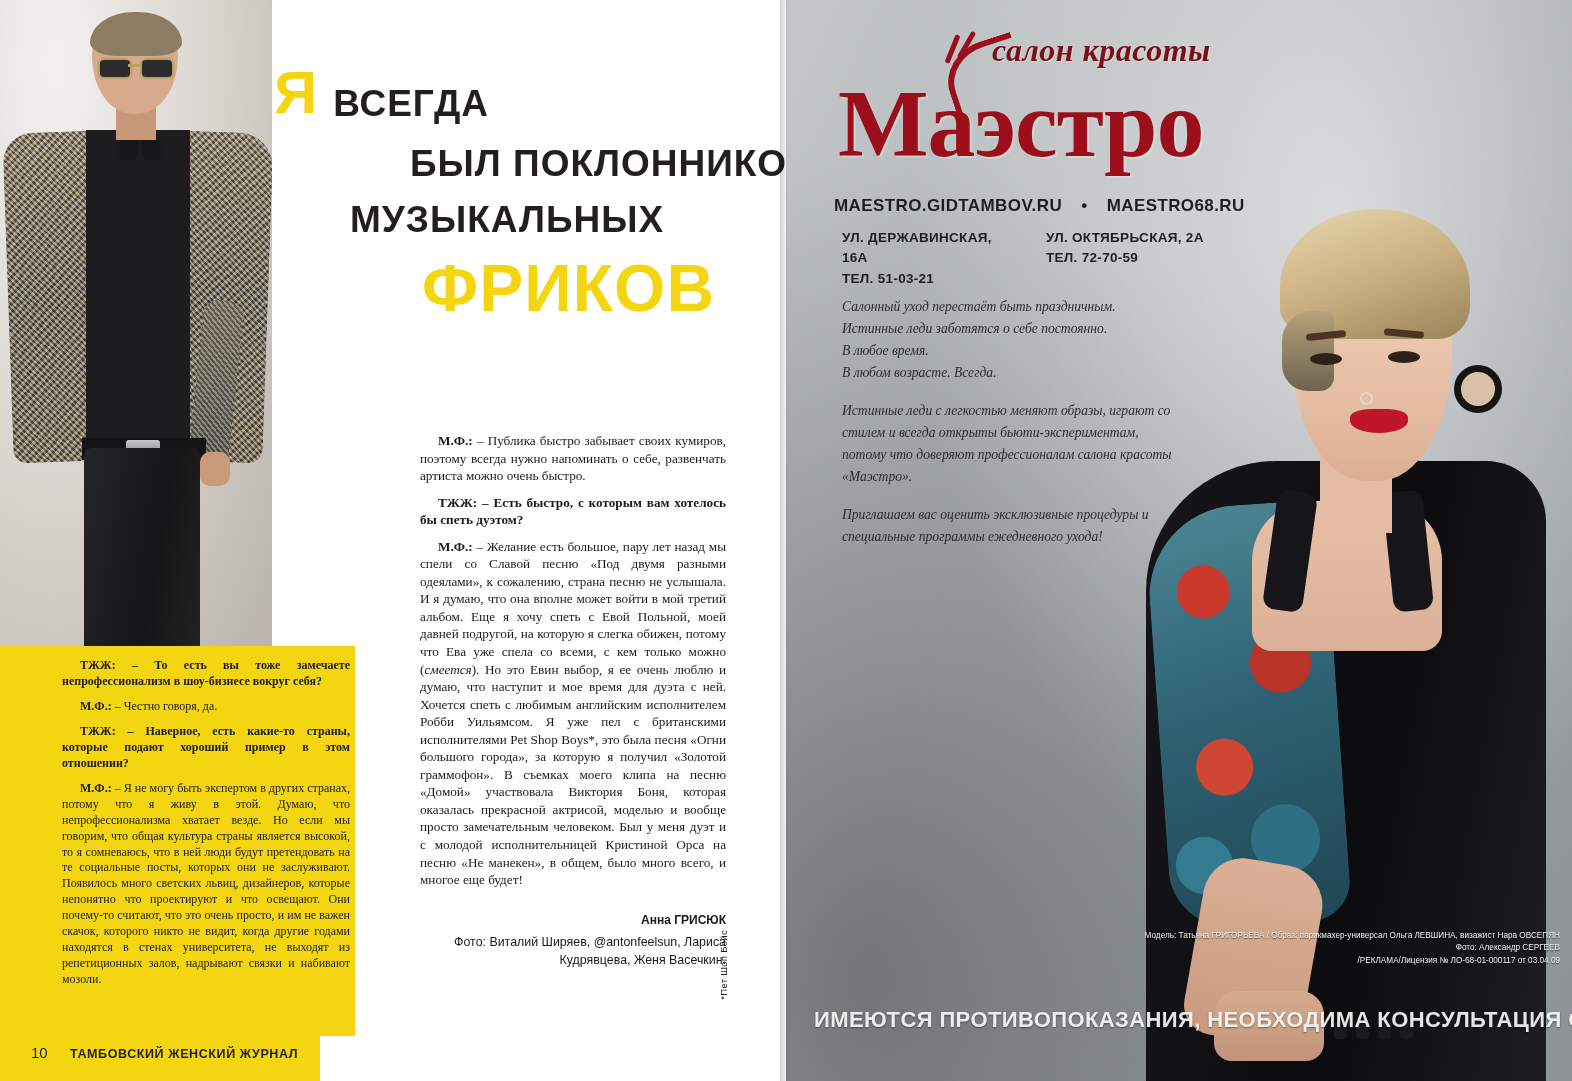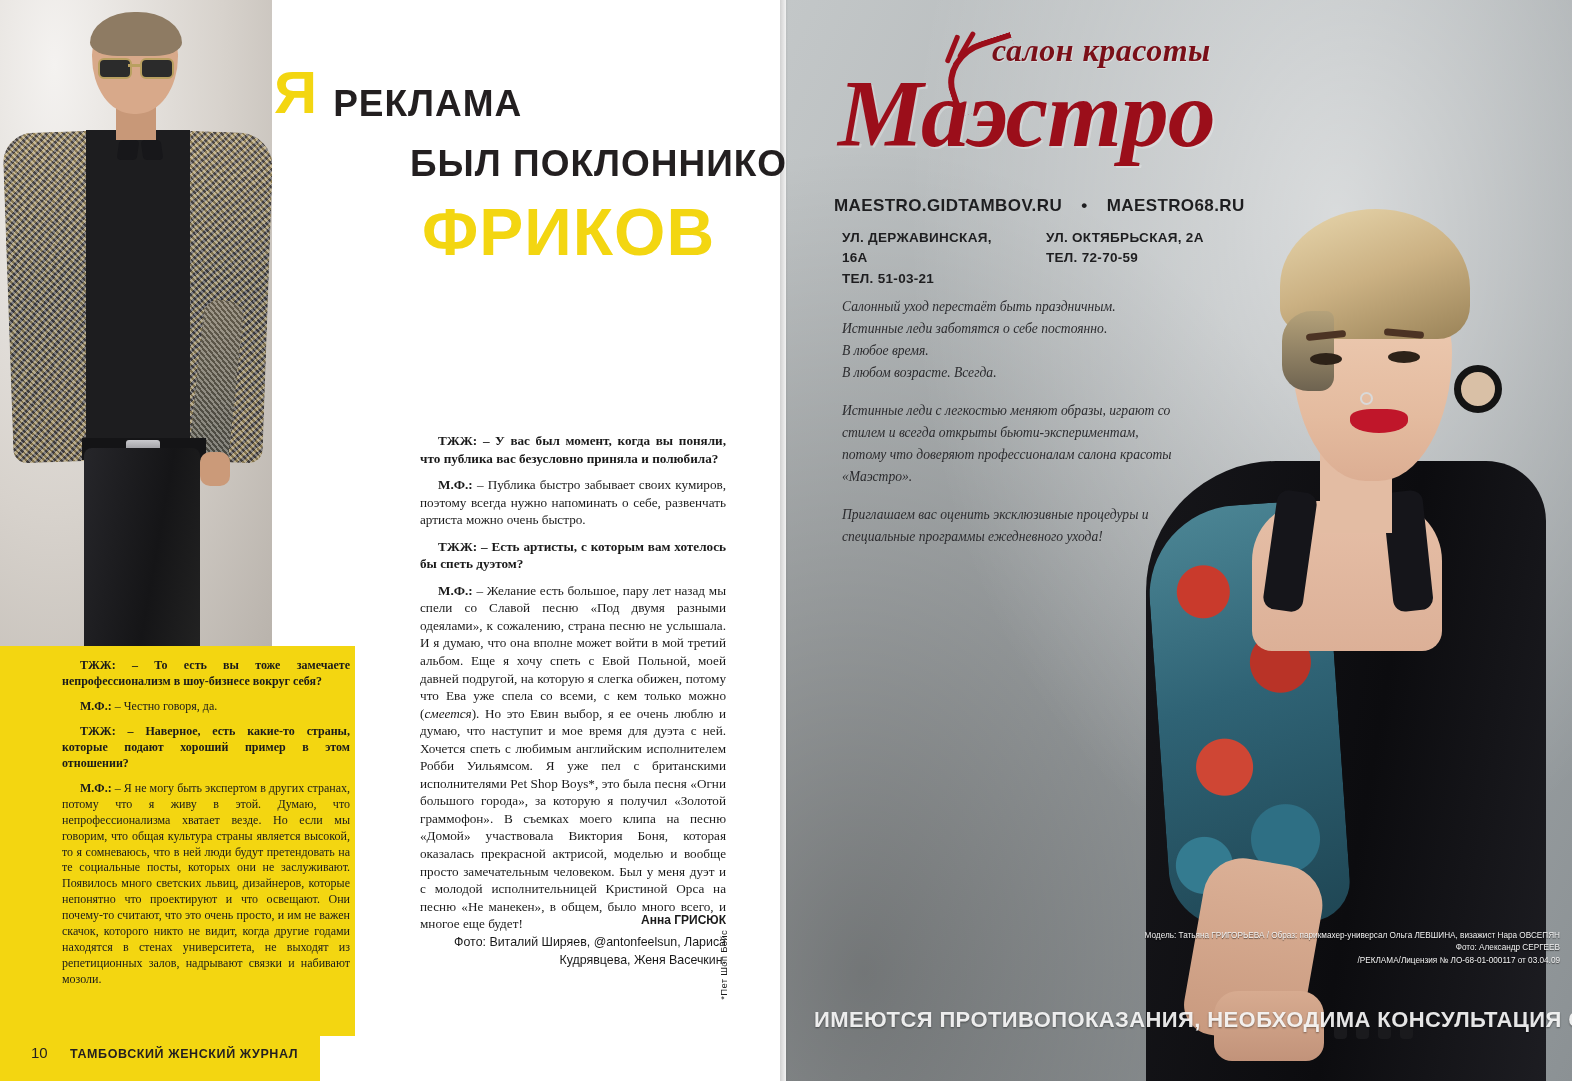--- a/index.html
+++ b/index.html
@@ -382,23 +382,22 @@
     font-family: "Liberation Serif", serif;
     font-style: italic;
     font-weight: bold;
     font-size: 32px;
     color: #7a0f18;
     letter-spacing: .5px;
     text-shadow: 1px 1px 0 rgba(255,255,255,.35);
   }
   .logo .maestro {
     position: absolute;
-    left: 10px; top: 42px;
+    left: 10px; top: 52px;
     font-family: "Liberation Serif", serif;
-    font-style: italic;
     font-weight: bold;
     font-size: 96px;
     color: #9b0e1a;
     letter-spacing: -1px;
     text-shadow: 2px 2px 0 rgba(255,255,255,.25);
   }
   .logo .swoosh {
     position: absolute; left: 118px; top: 26px;
     width: 70px; height: 60px;
     border-left: 6px solid #9b0e1a;
@@ -512,37 +511,37 @@
       <div class="trousers"></div>
       <div class="hand"></div>
     </div>
 
     <div class="yellow-box"></div>
     <div class="yellow-strip-bottom"></div>
 
     <div class="headline">
       <div class="row1">
         <span class="ln ya">Я</span>
-        <span class="ln l1">РЕКЛАМА</span>
+        <span class="ln l1">ВСЕГДА</span>
       </div>
       <span class="ln l2">БЫЛ ПОКЛОННИКОМ</span>
+      <span class="ln l3">МУЗЫКАЛЬНЫХ</span>
       <span class="ln l4">ФРИКОВ</span>
     </div>
 
     <div class="col-left-text">
       <p><b>ТЖЖ: – То есть вы тоже замечаете непрофессионализм в шоу-бизнесе вокруг себя?</b></p>
       <p><b>М.Ф.:</b> – Честно говоря, да.</p>
       <p><b>ТЖЖ: – Наверное, есть какие-то страны, которые подают хороший пример в этом отношении?</b></p>
       <p><b>М.Ф.:</b> – Я не могу быть экспертом в других странах, потому что я живу в этой. Думаю, что непрофессионализма хватает везде. Но если мы говорим, что общая культура страны является высокой, то я сомневаюсь, что в ней люди будут претендовать на те социальные посты, которых они не заслуживают.  Появилось много светских львиц, дизайнеров, которые непонятно что проектируют и что освещают. Они почему-то считают, что это очень просто, и им не важен скачок, которого никто не видит, когда другие годами находятся в стенах университета, не выходят из репетиционных залов, надрывают связки и набивают мозоли.</p>
     </div>
 
     <div class="col-mid-text">
-      <p><b>ТЖЖ: – У вас был момент, когда вы поняли, что публика вас безусловно приняла и полюбила?</b></p>
       <p><b>М.Ф.:</b> – Публика  быстро забывает своих кумиров, поэтому всегда нужно напоминать о себе, развенчать артиста можно очень быстро.</p>
-      <p><b>ТЖЖ: – Есть артисты, с которым вам хотелось бы спеть дуэтом?</b></p>
+      <p><b>ТЖЖ: – Есть быстро, с которым вам хотелось бы спеть дуэтом?</b></p>
       <p><b>М.Ф.:</b> – Желание есть большое, пару лет назад мы спели со Славой песню «Под двумя разными одеялами», к сожалению, страна песню не услышала. И я думаю, что она вполне может войти в мой третий альбом. Еще я хочу спеть с Евой Польной, моей давней подругой, на которую я слегка обижен, потому что Ева уже спела со всеми, с кем только можно (<i>смеется</i>). Но это Евин выбор, я ее очень люблю и думаю, что наступит и мое время для дуэта с ней. Хочется спеть с любимым английским исполнителем Робби Уильямсом. Я уже пел с британскими исполнителями Pet Shop Boys*, это была песня «Огни большого города», за которую я получил «Золотой граммофон». В съемках моего клипа на песню «Домой» участвовала Виктория Боня, которая оказалась прекрасной актрисой, моделью и вообще просто замечательным человеком. Был у меня дуэт и с молодой исполнительницей Кристиной Орса на песню «Не манекен», в общем, было много всего, и многое еще будет!</p>
     </div>
 
     <div class="credits">
       <span class="author">Анна ГРИСЮК</span>
       <span>Фото: Виталий Ширяев, @antonfeelsun, Лариса  Кудрявцева, Женя Васечкин.</span>
     </div>
 
     <div class="footnote-vert">*Пет Шоп Бойс</div>
 

